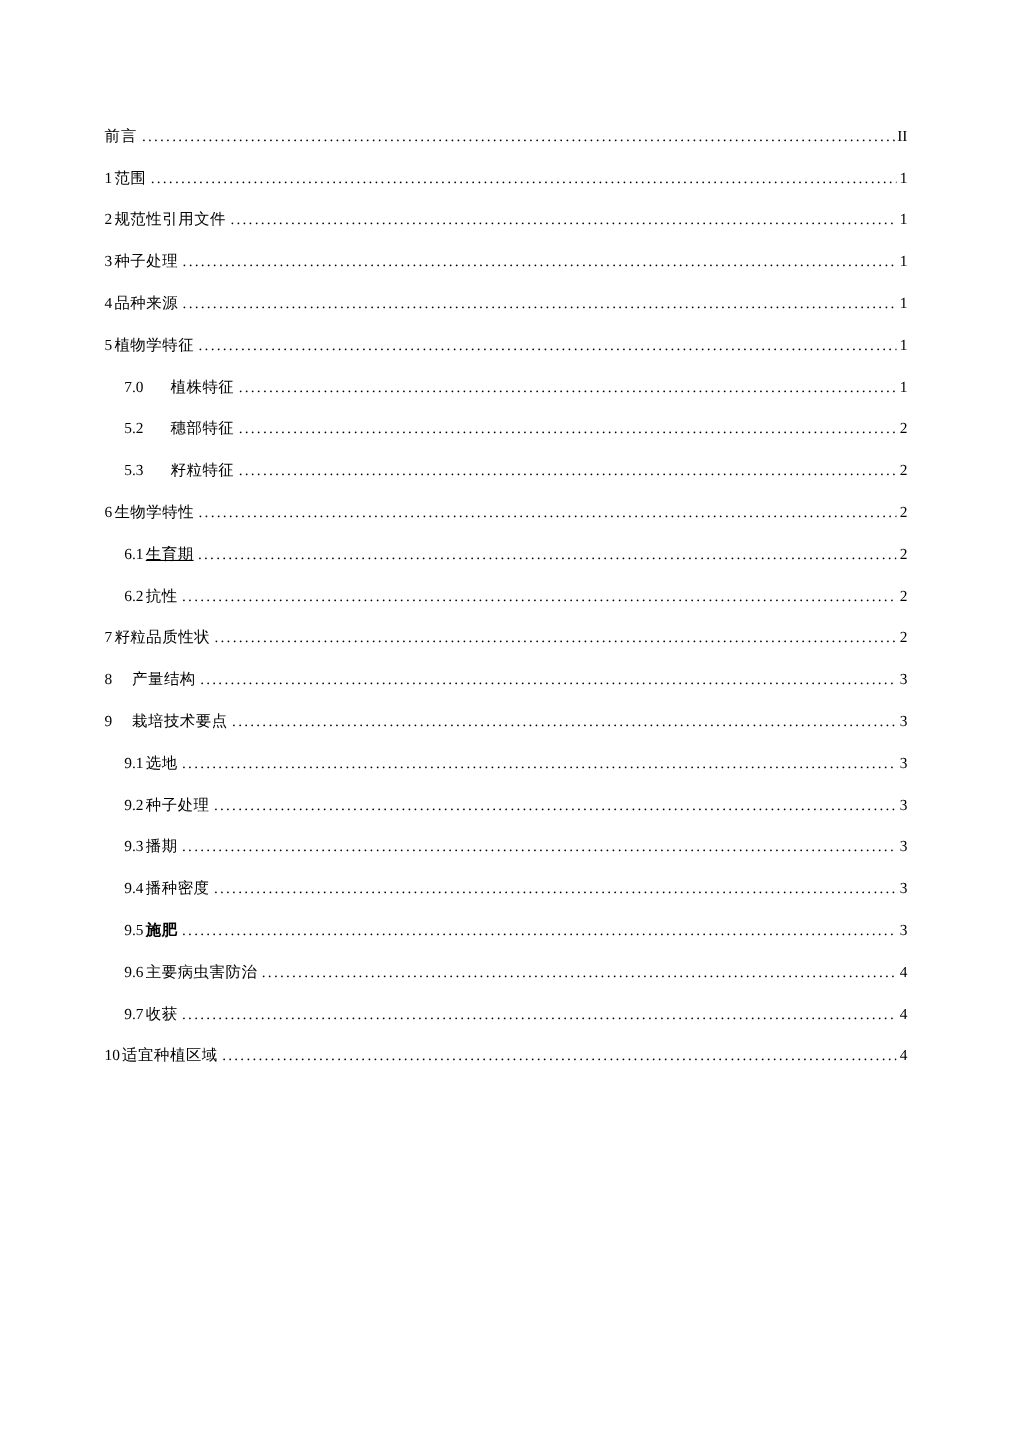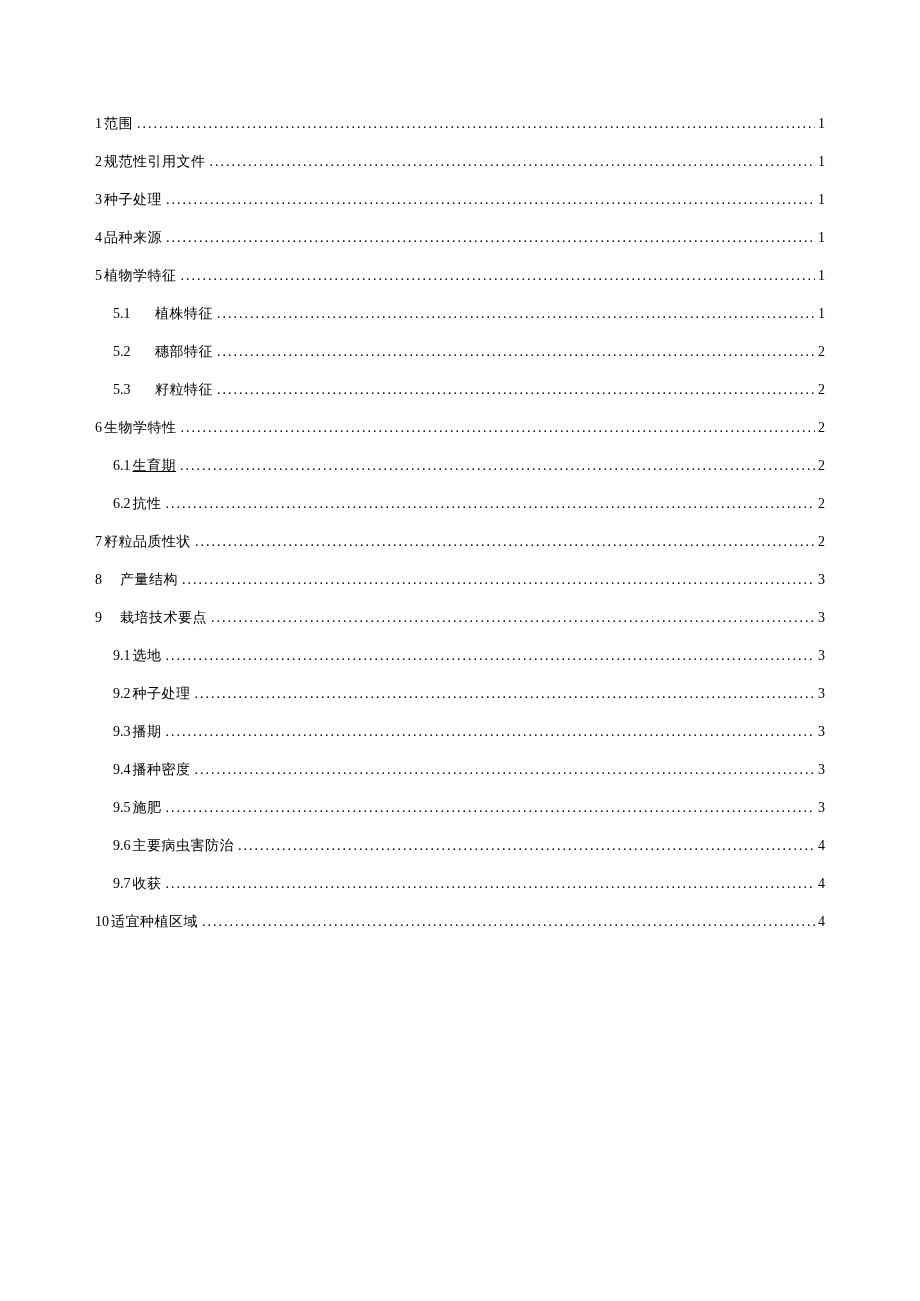--- a/index.html
+++ b/index.html
@@ -60,20 +60,25 @@
     font-family: "Times New Roman", serif;
     min-width: 10px;
     text-align: right;
   }
 </style>
 </head>
 <body>
 
 <div class="toc" id="toc-root">
     <div class="toc-entry level-0">
+      <span class="toc-title" style="letter-spacing: 1px;">前言</span>
+      <span class="toc-dots"></span>
+      <span class="toc-page">II</span>
+    </div>
+    <div class="toc-entry level-0">
       <span class="toc-num">1</span>
       <span class="toc-title" style="margin-left: 2px;">范围</span>
       <span class="toc-dots"></span>
       <span class="toc-page">1</span>
     </div>
     <div class="toc-entry level-0">
       <span class="toc-num">2</span>
       <span class="toc-title" style="margin-left: 2px;">规范性引用文件</span>
       <span class="toc-dots"></span>
       <span class="toc-page">1</span>
@@ -90,21 +95,21 @@
       <span class="toc-dots"></span>
       <span class="toc-page">1</span>
     </div>
     <div class="toc-entry level-0">
       <span class="toc-num">5</span>
       <span class="toc-title" style="margin-left: 2px;">植物学特征</span>
       <span class="toc-dots"></span>
       <span class="toc-page">1</span>
     </div>
     <div class="toc-entry level-1">
-      <span class="toc-num-wide">5.1</span>
+      <span class="toc-num-wide">7.0</span>
       <span class="toc-title">植株特征</span>
       <span class="toc-dots"></span>
       <span class="toc-page">1</span>
     </div>
     <div class="toc-entry level-1">
       <span class="toc-num-wide">5.2</span>
       <span class="toc-title">穗部特征</span>
       <span class="toc-dots"></span>
       <span class="toc-page">2</span>
     </div>
@@ -169,21 +174,21 @@
       <span class="toc-page">3</span>
     </div>
     <div class="toc-entry level-1">
       <span class="toc-num">9.4</span>
       <span class="toc-title" style="margin-left: 2px;">播种密度</span>
       <span class="toc-dots"></span>
       <span class="toc-page">3</span>
     </div>
     <div class="toc-entry level-1">
       <span class="toc-num">9.5</span>
-      <span class="toc-title" style="margin-left: 2px;">施肥</span>
+      <span class="toc-title" style="margin-left: 2px; font-weight: bold;">施肥</span>
       <span class="toc-dots"></span>
       <span class="toc-page">3</span>
     </div>
     <div class="toc-entry level-1">
       <span class="toc-num">9.6</span>
       <span class="toc-title" style="margin-left: 2px;">主要病虫害防治</span>
       <span class="toc-dots"></span>
       <span class="toc-page">4</span>
     </div>
     <div class="toc-entry level-1">

